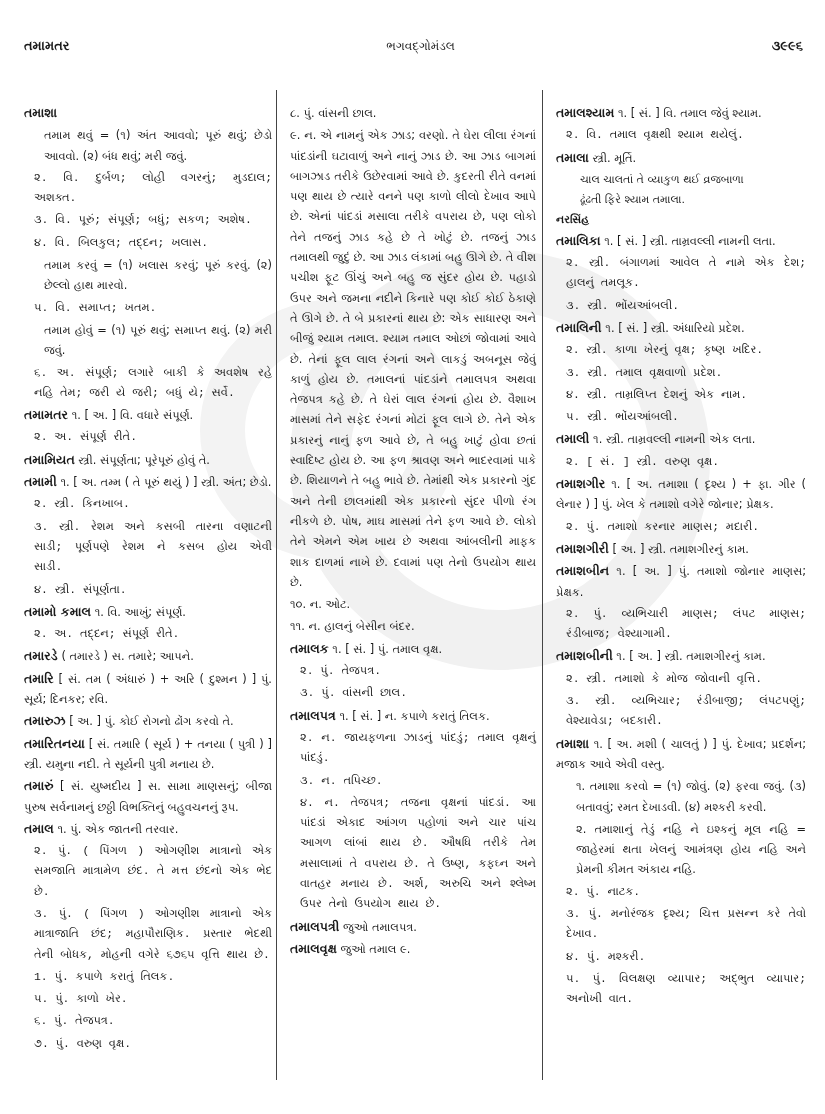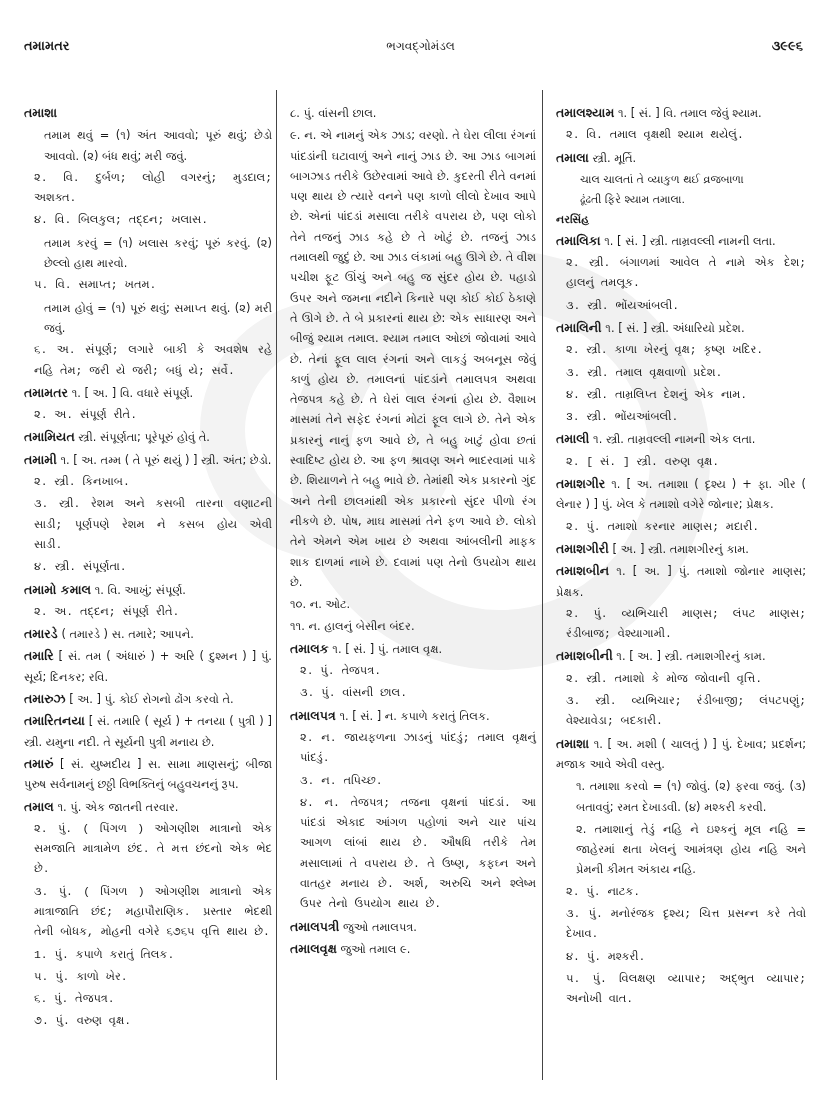--- a/index.html
+++ b/index.html
@@ -51,20 +51,21 @@
   <span>૩૯૯૬</span>
 </div>
 
 <div class="rule rule1"></div>
 <div class="rule rule2"></div>
 
 <div class="col col1">
     <div class="entry hw">તમાશા</div>
     <div class="entry sub">તમામ થવું = (૧) અંત આવવો; પૂરું થવું; છેડો આવવો. (૨) બંધ થવું; મરી જવું.</div>
     <div class="entry sense">૨. વિ. દુર્બળ; લોહી વગરનું; મુડદાલ; અશક્ત.</div>
+    <div class="entry sense">૩. વિ. પૂરું; સંપૂર્ણ; બધું; સકળ; અશેષ.</div>
     <div class="entry sense">૪. વિ. બિલકુલ; તદ્દન; ખલાસ.</div>
     <div class="entry sub">તમામ કરવું = (૧) ખલાસ કરવું; પૂરું કરવું. (૨) છેલ્લો હાથ મારવો.</div>
     <div class="entry sense">૫. વિ. સમાપ્ત; ખતમ.</div>
     <div class="entry sub">તમામ હોવું = (૧) પૂરું થવું; સમાપ્ત થવું. (૨) મરી જવું.</div>
     <div class="entry sense">૬. અ. સંપૂર્ણ; લગારે બાકી કે અવશેષ રહે નહિ તેમ; જરી યે જરી; બધું યે; સર્વે.</div>
     <div class="entry"><span class="hw">તમામતર</span><span> ૧. [ અ. ] વિ. વધારે સંપૂર્ણ.</span></div>
     <div class="entry sense">૨. અ. સંપૂર્ણ રીતે.</div>
     <div class="entry"><span class="hw">તમામિયત</span><span> સ્ત્રી. સંપૂર્ણતા; પૂરેપૂરું હોવું તે.</span></div>
     <div class="entry"><span class="hw">તમામી</span><span> ૧. [ અ. તમ્મ ( તે પૂરું થયું ) ] સ્ત્રી. અંત; છેડો.</span></div>
     <div class="entry sense">૨. સ્ત્રી. કિનખાબ.</div>
@@ -107,21 +108,21 @@
     <div class="quote">ચાલ ચાલતાં તે વ્યાકુળ થઈ વ્રજબાળા</div>
     <div class="quote">ઢૂંઢતી ફિરે શ્યામ તમાલા.</div>
     <div class="attrib">નરસિંહ</div>
     <div class="entry"><span class="hw">તમાલિકા</span><span> ૧. [ સં. ] સ્ત્રી. તામ્રવલ્લી નામની લતા.</span></div>
     <div class="entry sense">૨. સ્ત્રી. બંગાળમાં આવેલ તે નામે એક દેશ; હાલનું તમલૂક.</div>
     <div class="entry sense">૩. સ્ત્રી. ભોંયઆંબલી.</div>
     <div class="entry"><span class="hw">તમાલિની</span><span> ૧. [ સં. ] સ્ત્રી. અંધારિયો પ્રદેશ.</span></div>
     <div class="entry sense">૨. સ્ત્રી. કાળા ખેરનું વૃક્ષ; કૃષ્ણ ખદિર.</div>
     <div class="entry sense">૩. સ્ત્રી. તમાલ વૃક્ષવાળો પ્રદેશ.</div>
     <div class="entry sense">૪. સ્ત્રી. તામ્રલિપ્ત દેશનું એક નામ.</div>
-    <div class="entry sense">3. સ્ત્રી. ભોંયઆંબલી.</div>
+    <div class="entry sense">૫. સ્ત્રી. ભોંયઆંબલી.</div>
     <div class="entry"><span class="hw">તમાલી</span><span> ૧. સ્ત્રી. તામ્રવલ્લી નામની એક લતા.</span></div>
     <div class="entry sense">૨. [ સં. ] સ્ત્રી. વરુણ વૃક્ષ.</div>
     <div class="entry"><span class="hw">તમાશગીર</span><span> ૧. [ અ. તમાશા ( દૃશ્ય ) + ફા. ગીર ( લેનાર ) ] પું. ખેલ કે તમાશો વગેરે જોનાર; પ્રેક્ષક.</span></div>
     <div class="entry sense">૨. પું. તમાશો કરનાર માણસ; મદારી.</div>
     <div class="entry"><span class="hw">તમાશગીરી</span><span> [ અ. ] સ્ત્રી. તમાશગીરનું કામ.</span></div>
     <div class="entry"><span class="hw">તમાશબીન</span><span> ૧. [ અ. ] પું. તમાશો જોનાર માણસ; પ્રેક્ષક.</span></div>
     <div class="entry sense">૨. પું. વ્યભિચારી માણસ; લંપટ માણસ; રંડીબાજ; વેશ્યાગામી.</div>
     <div class="entry"><span class="hw">તમાશબીની</span><span> ૧. [ અ. ] સ્ત્રી. તમાશગીરનું કામ.</span></div>
     <div class="entry sense">૨. સ્ત્રી. તમાશો કે મોજ જોવાની વૃત્તિ.</div>
     <div class="entry sense">૩. સ્ત્રી. વ્યભિચાર; રંડીબાજી; લંપટપણું; વેશ્યાવેડા; બદકારી.</div>

